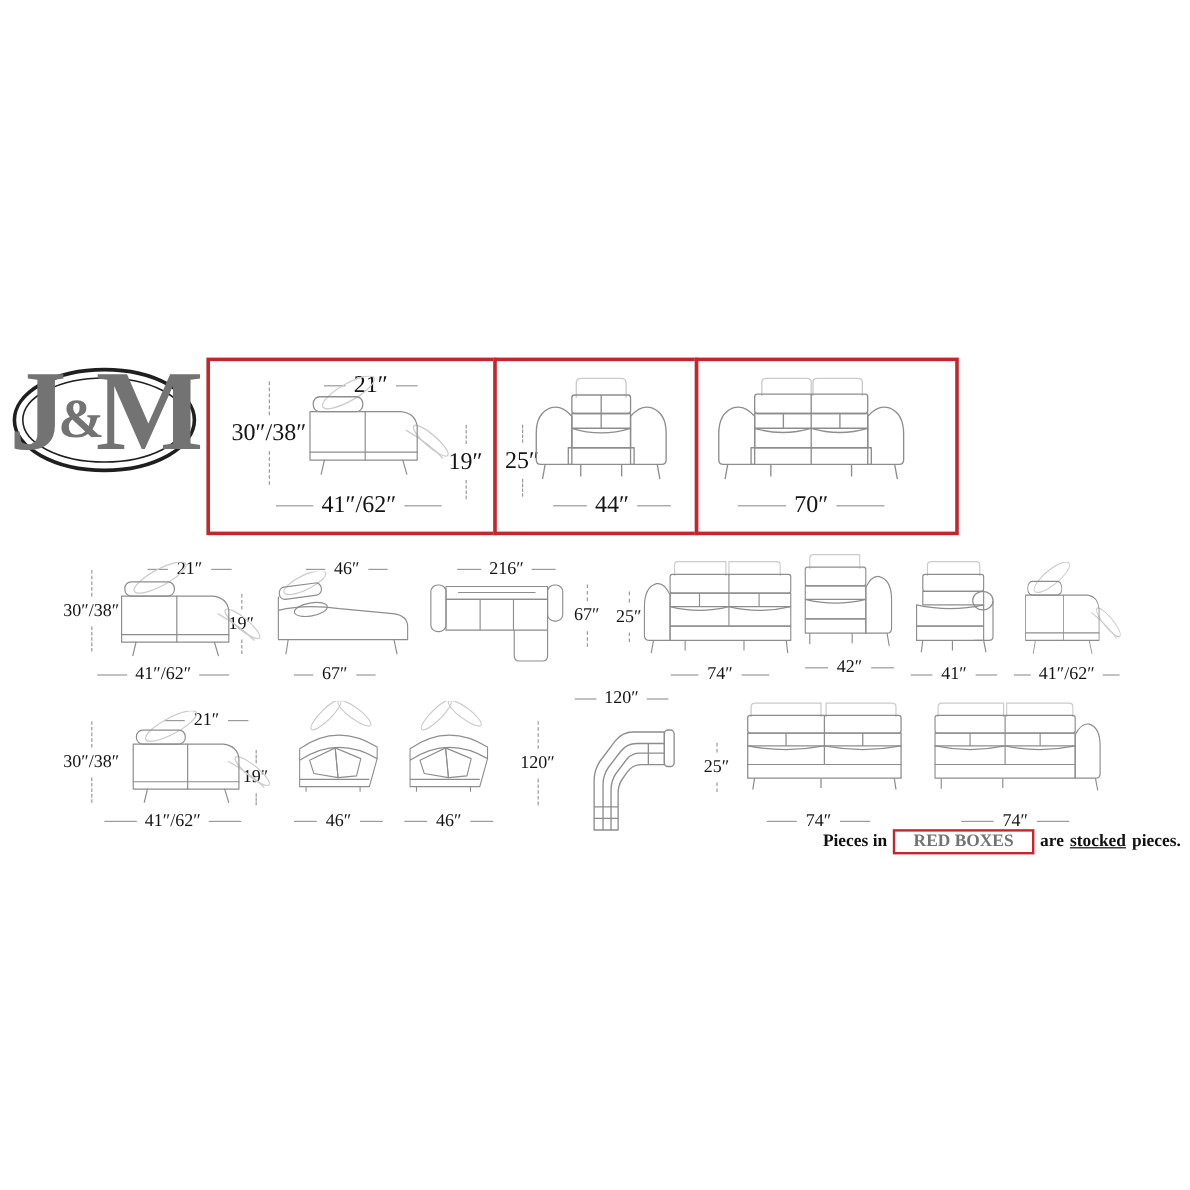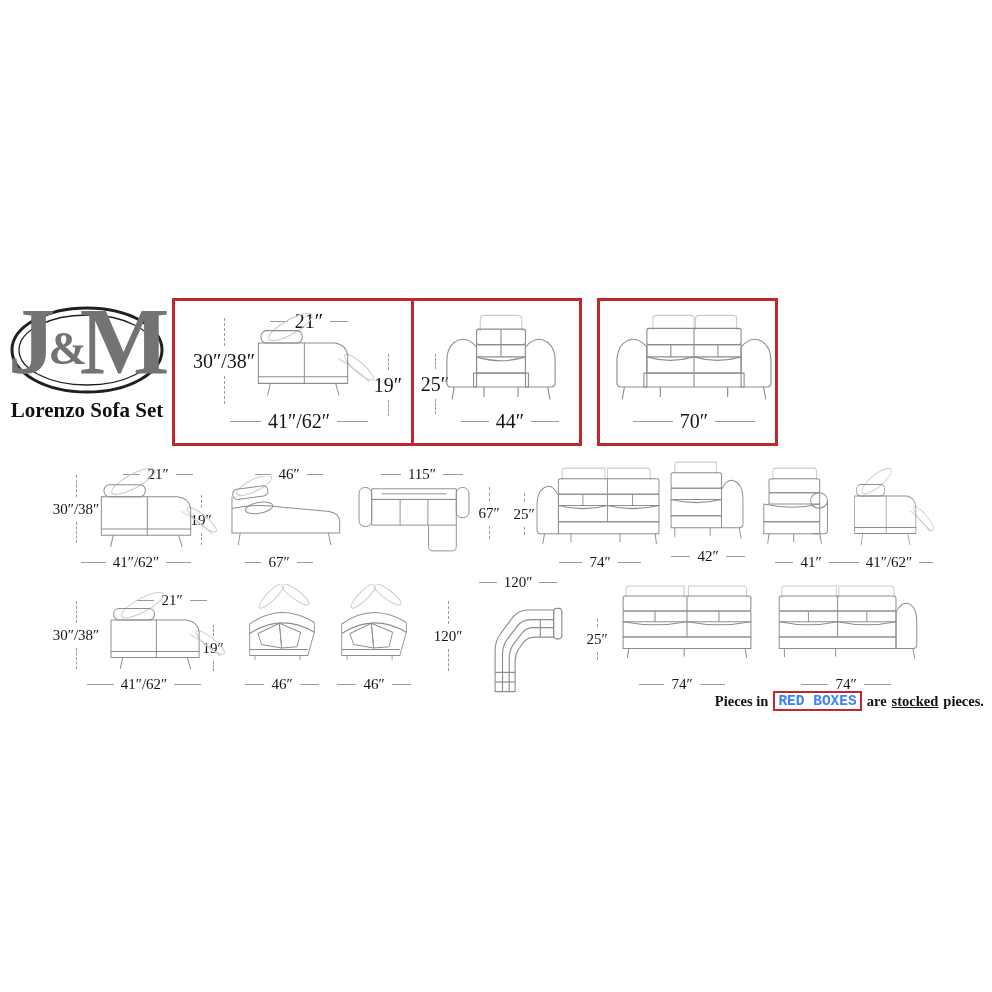--- a/index.html
+++ b/index.html
@@ -32,21 +32,21 @@
   .monogram { position:absolute; left:0; top:-6px; width:158px; text-align:center;
               font-weight:bold; color:#737373; line-height:112px; letter-spacing:-2px; }
   .mj, .mm { font-size:95px; }
   .mamp { font-size:46px; vertical-align:10px; margin:0 -5px; }
   .brand-title { position:absolute; left:-4px; top:106px; width:166px; text-align:center;
                  font-size:21px; font-weight:bold; color:#101010; white-space:nowrap; }
 
   
   .footer { position:absolute; right:8px; top:691px; display:inline-flex; align-items:center;
             gap:5px; font-size:14.5px; font-weight:bold; color:#111; }
-  .footer .redbox { color:#3b82f6; border:2px solid #c1272d; padding:0 3px;font-family:Liberation Mono, monospace; }
+  .footer .redbox { color:#737373; border:2px solid #c1272d; padding:0 15px; }
   .footer .u { text-decoration:underline; }
 </style>
 </head>
 <body>
 
 <svg width="0" height="0" style="position:absolute">
 <defs>
   <symbol id="sym-side" viewBox="0 0 210 120">
     <g fill="none" stroke="#cbcbcb" stroke-width="1.5">
       <ellipse cx="80" cy="19" rx="36" ry="10" transform="rotate(-27 80 19)"></ellipse>
@@ -226,21 +226,20 @@
 <div class="canvas">
 
   <div class="logo">
     <svg class="logo-svg" viewBox="0 0 158 100" width="158" height="100">
       <ellipse cx="79" cy="50" rx="75" ry="42" fill="none" stroke="#1f1f1f" stroke-width="3"></ellipse>
       <ellipse cx="79" cy="50" rx="68" ry="35" fill="none" stroke="#1f1f1f" stroke-width="1.3"></ellipse>
     </svg>
     <div class="monogram">
       <span class="mj">J</span><span class="mamp">&amp;</span><span class="mm">M</span>
     </div>
-    <div class="brand-title">Lorenzo Sofa Set</div>
   </div>
 
   <div class="redstrip">
 
     <div class="rcell" style="left:0;width:242px">
       <div class="dim h big" style="left:88px;top:10px;width:92px">
           <span>21″</span>
         </div>
       <div class="dim v big" style="left:10px;top:12px;height:96px;width:78px">
           <span>30″/38″</span>
@@ -261,21 +260,21 @@
           <span>25″</span>
         </div>
       <svg class="art" style="left:24px;top:12px;width:126px;height:94px" viewBox="0 0 170 122" preserveAspectRatio="none">
           <use href="#sym-chair"></use>
         </svg>
       <div class="dim h big" style="left:40px;top:110px;width:112px">
           <span>44″</span>
         </div>
     </div>
 
-    <div class="rcell" style="left:425px;width:181px">
+    <div class="rcell" style="left:407px;width:220px">
       <svg class="art" style="left:8px;top:12px;width:172px;height:94px" viewBox="0 0 230 122" preserveAspectRatio="none">
           <use href="#sym-loveseat"></use>
         </svg>
       <div class="dim h big" style="left:26px;top:110px;width:136px">
           <span>70″</span>
         </div>
     </div>
 
   </div>
 
@@ -304,21 +303,21 @@
     <svg class="art" style="left:8px;top:26px;width:126px;height:76px" viewBox="0 0 200 112" preserveAspectRatio="none">
         <use href="#sym-chaise-side"></use>
       </svg>
     <div class="dim h small" style="left:26px;top:102px;width:82px">
         <span>67″</span>
       </div>
   </div>
 
   <div class="piece" style="left:348px;top:450px;width:160px;height:122px">
     <div class="dim h small" style="left:26px;top:14px;width:96px">
-        <span>115″</span>
+        <span>216″</span>
       </div>
     <svg class="art" style="left:6px;top:30px;width:120px;height:74px" viewBox="0 0 190 118" preserveAspectRatio="none">
         <use href="#sym-sec-top"></use>
       </svg>
     <div class="dim v small" style="left:124px;top:32px;height:62px;width:34px">
         <span>67″</span>
       </div>
   </div>
 
   <div class="piece" style="left:506px;top:450px;width:160px;height:122px">
@@ -339,21 +338,21 @@
       </svg>
     <div class="dim h small" style="left:2px;top:102px;width:88px">
         <span>42″</span>
       </div>
   </div>
 
   <div class="piece" style="left:752px;top:450px;width:86px;height:122px">
     <svg class="art" style="left:4px;top:16px;width:78px;height:86px" viewBox="0 0 120 122" preserveAspectRatio="none">
         <use href="#sym-chaise-front"></use>
       </svg>
-    <div class="dim h small" style="left:16px;top:102px;width:86px">
+    <div class="dim h small" style="left:0;top:102px;width:86px">
         <span>41″</span>
       </div>
   </div>
 
   <div class="piece" style="left:838px;top:450px;width:102px;height:122px">
     <svg class="art" style="left:2px;top:18px;width:96px;height:82px" viewBox="0 0 210 120" preserveAspectRatio="none">
         <use href="#sym-side"></use>
       </svg>
     <div class="dim h small" style="left:0;top:102px;width:102px">
         <span>41″/62″</span>

